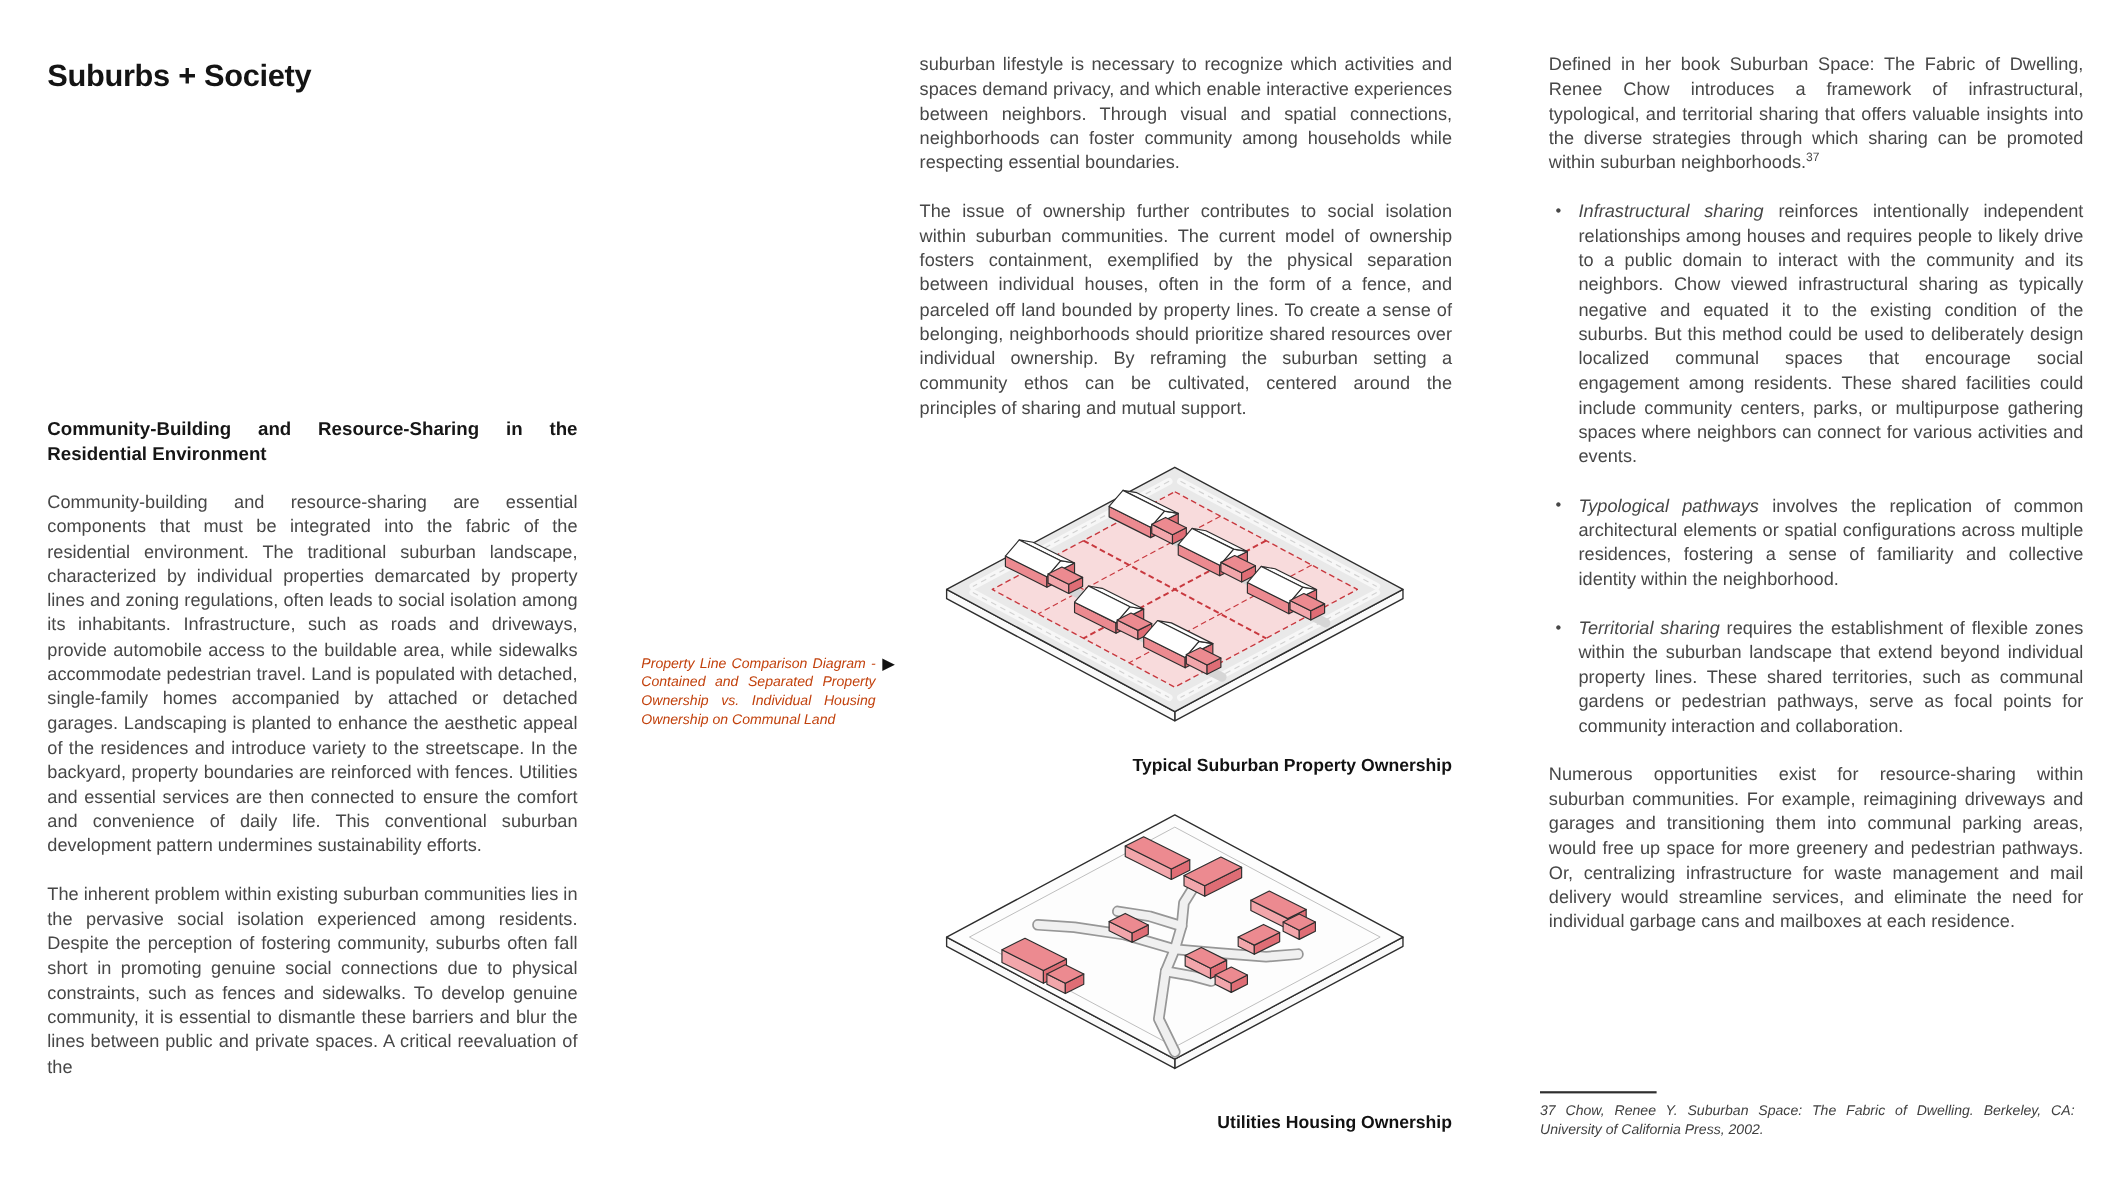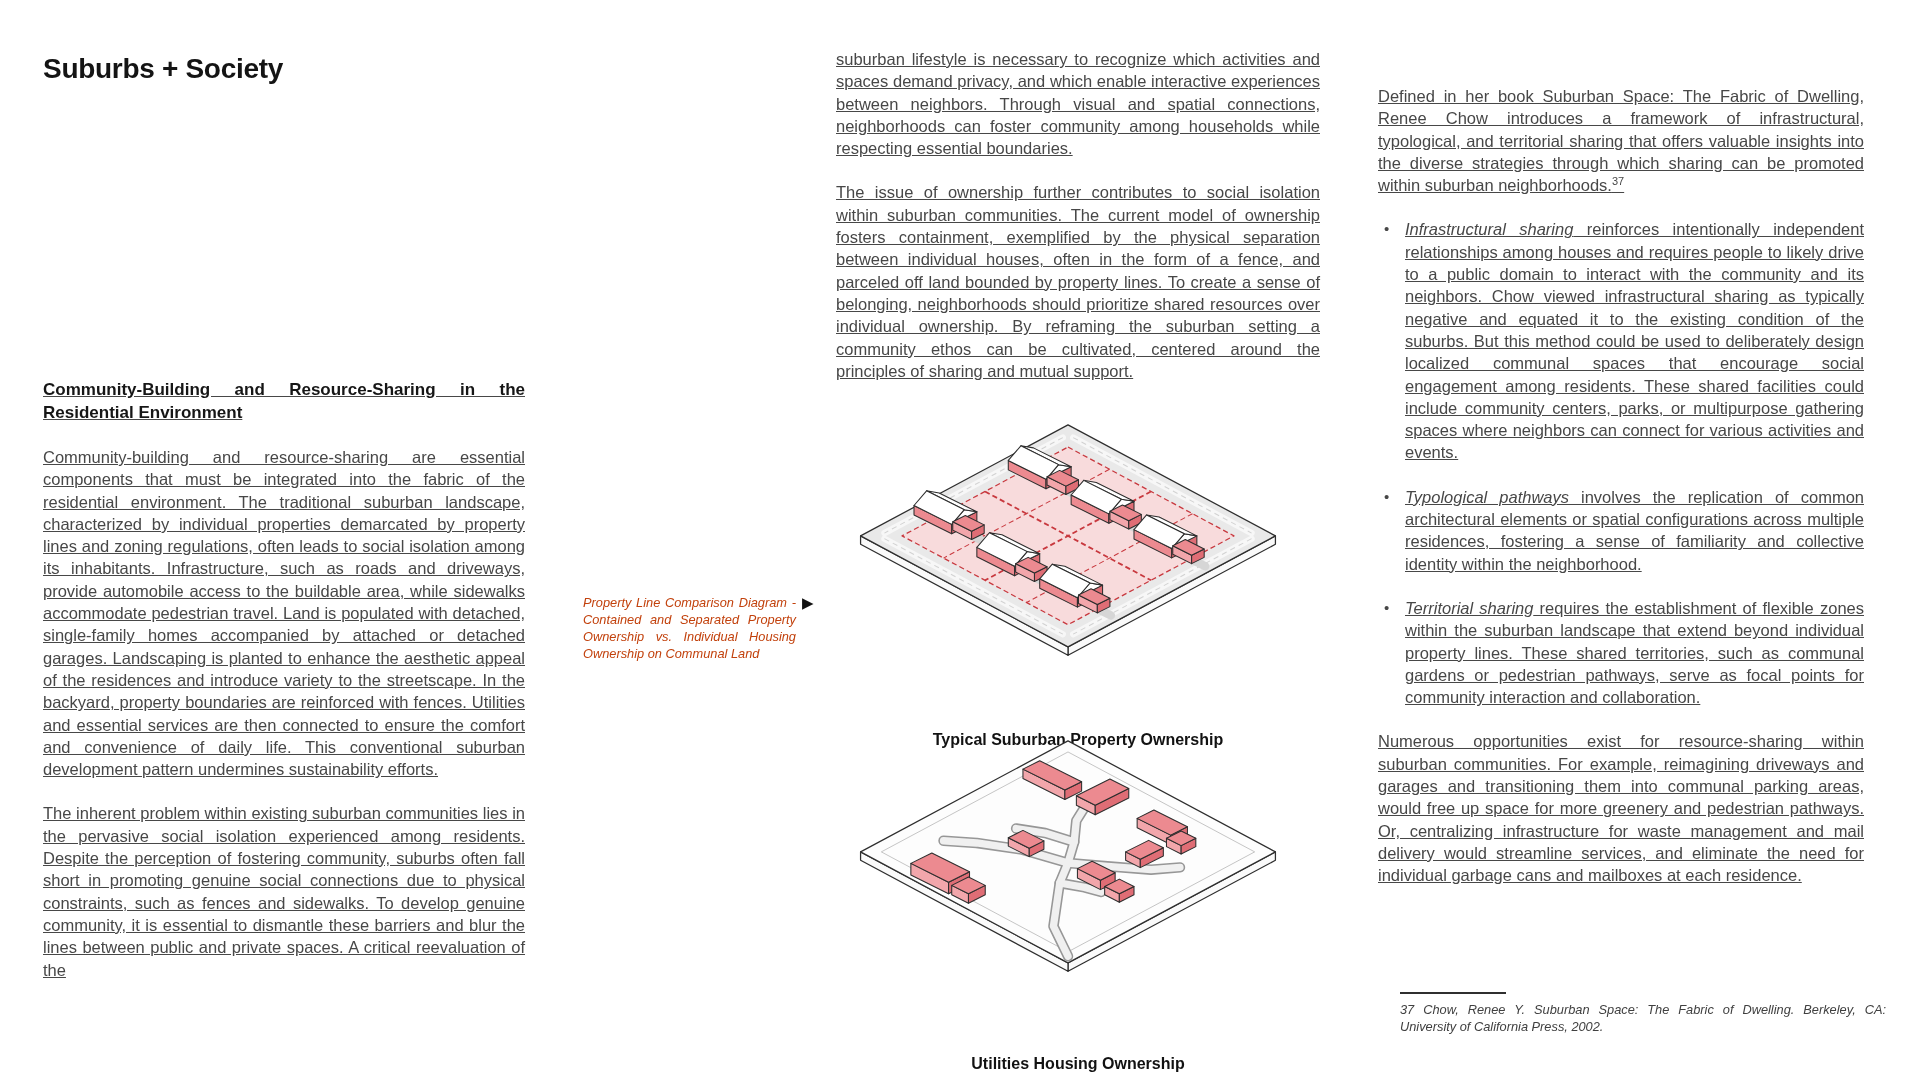--- a/index.html
+++ b/index.html
@@ -8,43 +8,43 @@
     font-family:"Liberation Sans","DejaVu Sans",sans-serif;
     color:#434343;overflow:hidden;
     -webkit-font-smoothing:antialiased;
   }
   .abs{position:absolute;}
   #page-title{
     left:43px;top:34px;font-size:28px;font-weight:bold;color:#141414;
     letter-spacing:-0.3px;
     text-align:center;
   }
-  .body-col{font-size:16.5px;line-height:22.3px;text-align:justify;color:#474747;text-decoration:underline;}
+  .body-col{font-size:16.5px;line-height:22.3px;text-align:justify;color:#474747;}
   #left-col{left:43px;top:378px;width:482px;}
   #mid-col{left:836px;top:48px;width:484px;}
-  #right-col{left:1378px;top:48px;width:486px;margin-top:37px;}
+  #right-col{left:1408px;top:48px;width:486px;}
   .sect-heading{
     font-weight:bold;color:#161616;font-size:17px;line-height:23px;
     text-align:justify;margin:0 0 22px 0;
   }
   .para{margin:0 0 22px 0;}
   .para:last-child{margin-bottom:0;}
   #side-caption{
     left:583px;top:594px;width:213px;font-size:12.8px;line-height:17px;
     font-style:italic;color:#c2410c;text-align:justify;
   }
   #caption-arrow{
     left:802px;top:594px;font-size:15px;color:#111;font-style:normal;
   }
   .diagram{left:848px;}
   #diagram1{top:408px;}
   #diagram2{top:724px;}
   .fig-caption{
-    left:836px;width:484px;text-align:center;font-weight:bold;
-    font-size:16px;color:#121212;margin-top:43px;
+    left:836px;width:484px;text-align:right;font-weight:bold;
+    font-size:16px;color:#121212;
   }
   #fig1-caption{top:688px;}
   #fig2-caption{top:1012px;}
   .bullet-item{position:relative;padding-left:27px;margin:0 0 22px 0;}
   .bullet-marker{position:absolute;left:6px;top:0;font-size:15px;color:#474747;}
   .bullet-lead{font-style:italic;}
   #footnote-block{
     left:1400px;top:992px;width:486px;font-size:12.8px;line-height:17px;
     font-style:italic;color:#404040;text-align:justify;
   }

